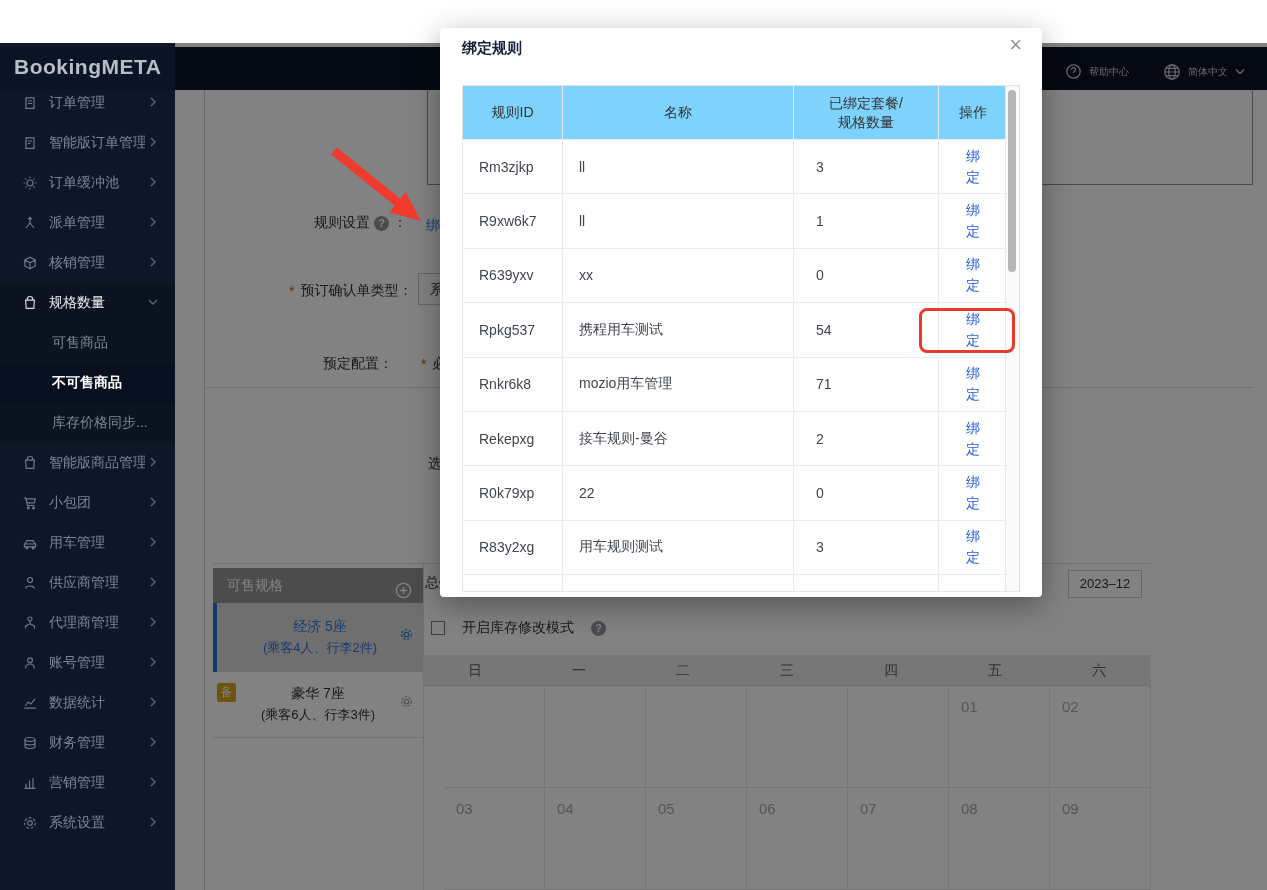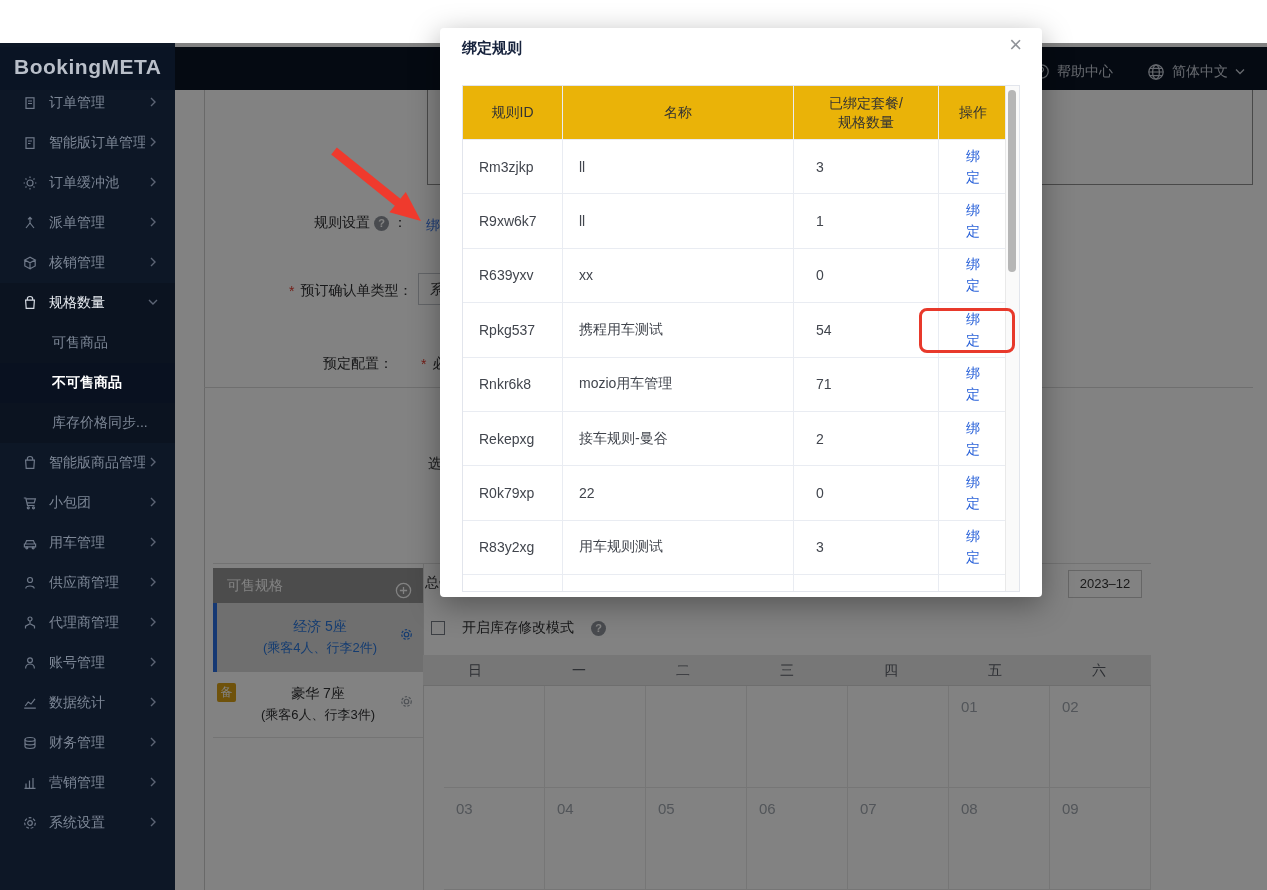--- a/index.html
+++ b/index.html
@@ -4,21 +4,21 @@
 <style>
   html,body{margin:0;padding:0;background:#222;}
   *{box-sizing:border-box;}
   .app{position:relative;width:1267px;height:890px;overflow:hidden;background:#fff;
        font-family:"Liberation Sans","DejaVu Sans",sans-serif;}
 
   
   .topbar{position:absolute;left:0;top:0;width:1267px;height:43px;background:#0a1424;z-index:3;margin-top:47px;}
   .logo{position:absolute;left:14px;top:8px;font-size:21px;font-weight:bold;color:#b9bfc9;letter-spacing:.5px;}
   .topbar-right{position:absolute;right:22px;top:0;height:49px;display:flex;align-items:center;gap:34px;
-                color:#c9cfd9;font-size:14px;}
+                color:#c9cfd9;font-size:10px;}
   .tb-group{display:flex;align-items:center;gap:7px;cursor:pointer;}
   .tb-group svg{display:block;}
 
   
   .sidebar{position:absolute;left:0;top:43px;width:175px;height:847px;background:#0d1726;z-index:2;overflow:hidden;}
   .side-item{display:flex;align-items:center;height:40px;padding:0 14px 0 22px;color:#7d8796;font-size:14px;cursor:pointer;}
   .side-item .s-icon{width:16px;height:16px;margin-right:11px;flex:none;color:#6f7989;}
   .side-item .s-label{flex:1;white-space:nowrap;overflow:hidden;}
   .side-item .s-chev{flex:none;color:#5d6575;}
   .side-item.grp{background:#0b1320;}
@@ -68,21 +68,21 @@
   
   .overlay{position:absolute;left:175px;top:43px;width:1092px;height:847px;background:rgba(0,0,0,0.49);z-index:4;}
 
   
   .modal{position:absolute;left:440px;top:28px;width:602px;height:569px;background:#fff;border-radius:4px;
          box-shadow:0 8px 30px rgba(0,0,0,.35);z-index:5;}
   .m-title{position:absolute;left:22px;top:11px;font-size:15px;font-weight:bold;color:#17233d;}
   .m-close{position:absolute;right:20px;top:6px;font-size:22px;color:#909399;cursor:pointer;line-height:1;}
   .table-wrap{position:absolute;left:22px;top:57px;width:558px;height:507px;border:1px solid #e2e5ec;overflow:hidden;}
   .t-row{display:flex;width:544px;border-bottom:1px solid #e9ecf2;background:#fff;}
-  .t-row.head{height:54px;background:#eab308;}
+  .t-row.head{height:54px;background:#7dd3fc;}
   .t-row.body{height:54.4px;}
   .t-cell{border-right:1px solid #e9ecf2;font-size:14px;color:#41454d;display:flex;align-items:center;}
   .t-cell:nth-child(4){border-right:none;}
   .c1{width:100px;padding-left:16px;}
   .c2{width:231px;padding-left:16px;}
   .c3{width:145px;padding-left:22px;}
   .c4{width:68px;justify-content:center;padding-left:0;align-items:center;}
   .head .t-cell{justify-content:center;padding-left:0;text-align:center;color:#333;}
   .head .c3 span{display:inline-block;width:84px;line-height:19px;}
   .bind-link{display:inline-block;width:16px;line-height:21px;color:#2a62d9;text-align:center;cursor:pointer;}

